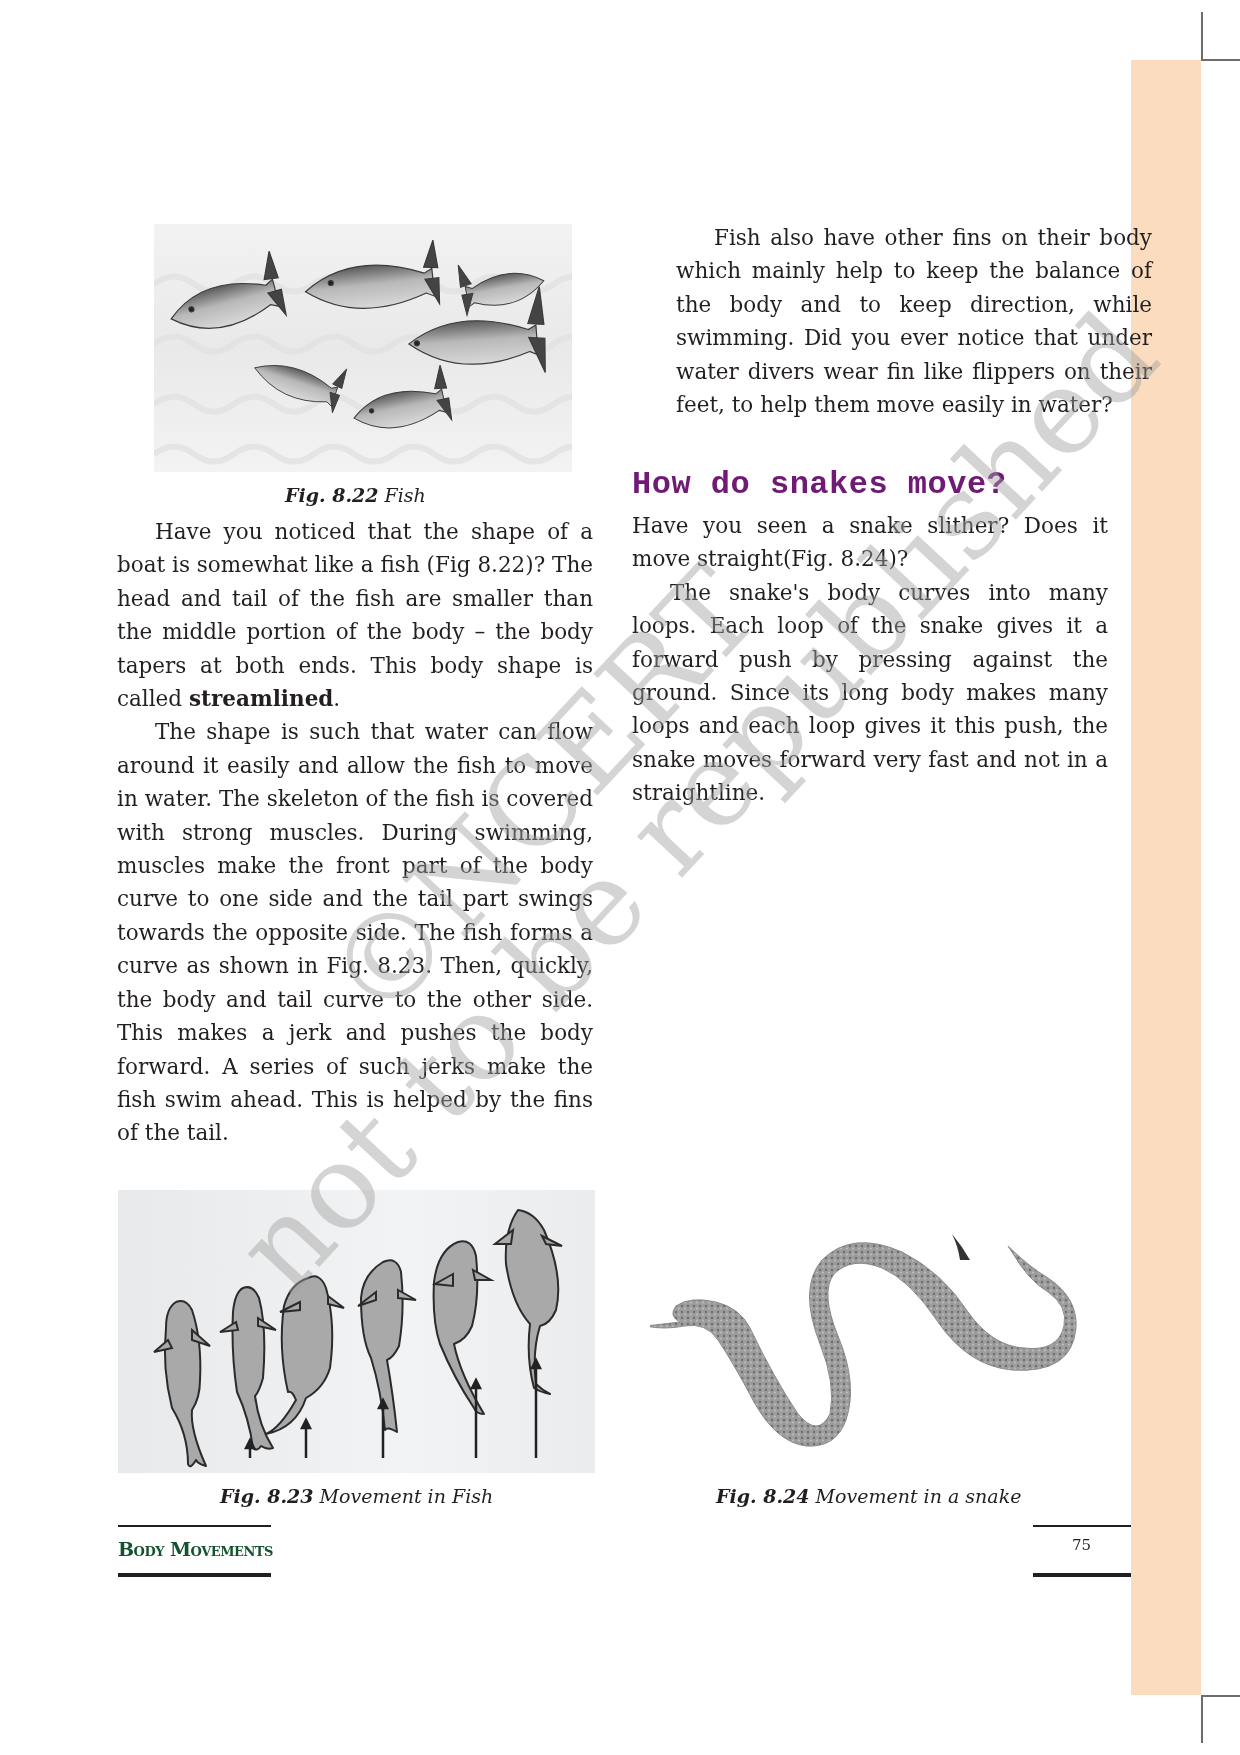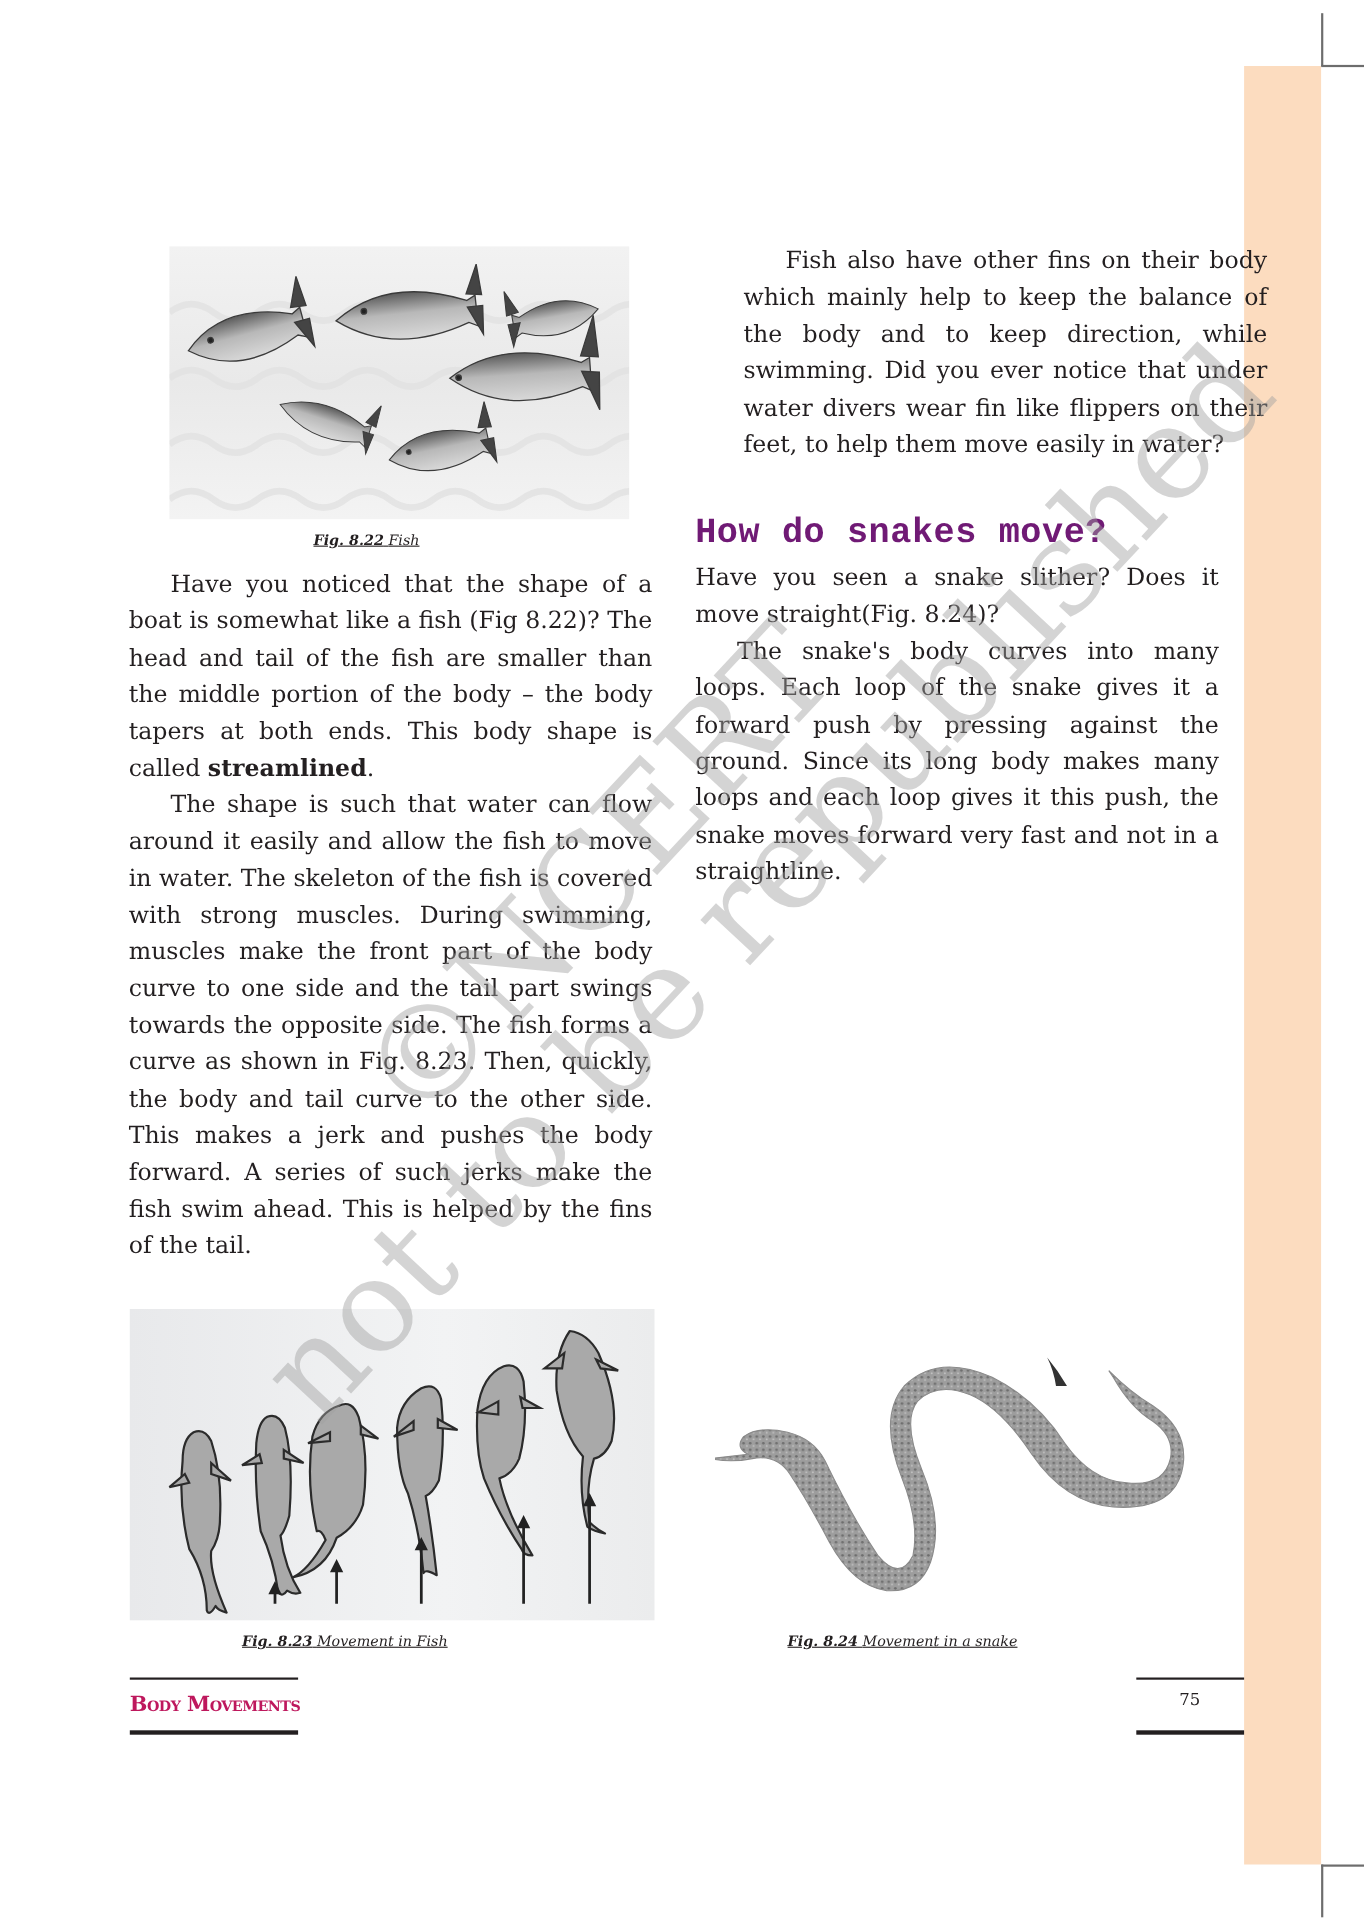--- a/index.html
+++ b/index.html
@@ -17,29 +17,29 @@
   .col-right2 { left:632px; top:509px; width:476px; }
 
   .heading { position:absolute; left:632px; top:466px; font-family:Liberation Mono, monospace; font-weight:bold;
              font-size:32px; color:#701a75; letter-spacing:0.5px; }
 
   .fig { position:absolute; overflow:hidden; }
   .fig1 { left:154px; top:224px; width:418px; height:248px; background:linear-gradient(180deg,#f2f2f2,#e9e9e9 50%,#f3f3f3); }
   .fig2 { left:118px; top:1190px; width:477px; height:283px; background:linear-gradient(90deg,#e8e9eb,#f2f3f4 60%,#ebeced); }
   .fig3 { left:650px; top:1220px; width:450px; height:250px; background:#ffffff; }
 
-  .caption { position:absolute; font-size:13px; font-style:italic; white-space:nowrap;text-decoration:underline; }
+  .caption { position:absolute; font-size:19px; font-style:italic; white-space:nowrap; }
   .caption b { font-weight:bold; }
   .cap1 { left:285px; top:484px; }
   .cap2 { left:220px; top:1485px; }
   .cap3 { left:716px; top:1485px; }
 
   .footer-line { position:absolute; background:#231f20; }
   .footer-title { position:absolute; left:118px; top:1538px; font-family:"DejaVu Serif", serif; font-weight:bold;
-                  color:#be185d; font-size:19px; font-variant:small-caps; letter-spacing:-0.5px; }
+                  color:#14532d; font-size:19px; font-variant:small-caps; letter-spacing:-0.5px; }
   .page-num { position:absolute; left:1072px; top:1536px; font-weight:normal; font-size:15px; }
 
   .watermark { position:absolute; left:130px; top:1150px; transform-origin:0 0; transform:rotate(-47deg);
                font-family:"DejaVu Serif", serif; font-size:118px; color:rgba(160,160,160,0.45);
                white-space:nowrap; line-height:118px; pointer-events:none; }
 </style>
 </head>
 <body>
 
 <div class="crop-v" style="left:1201px; top:12px; height:48px;"></div>

